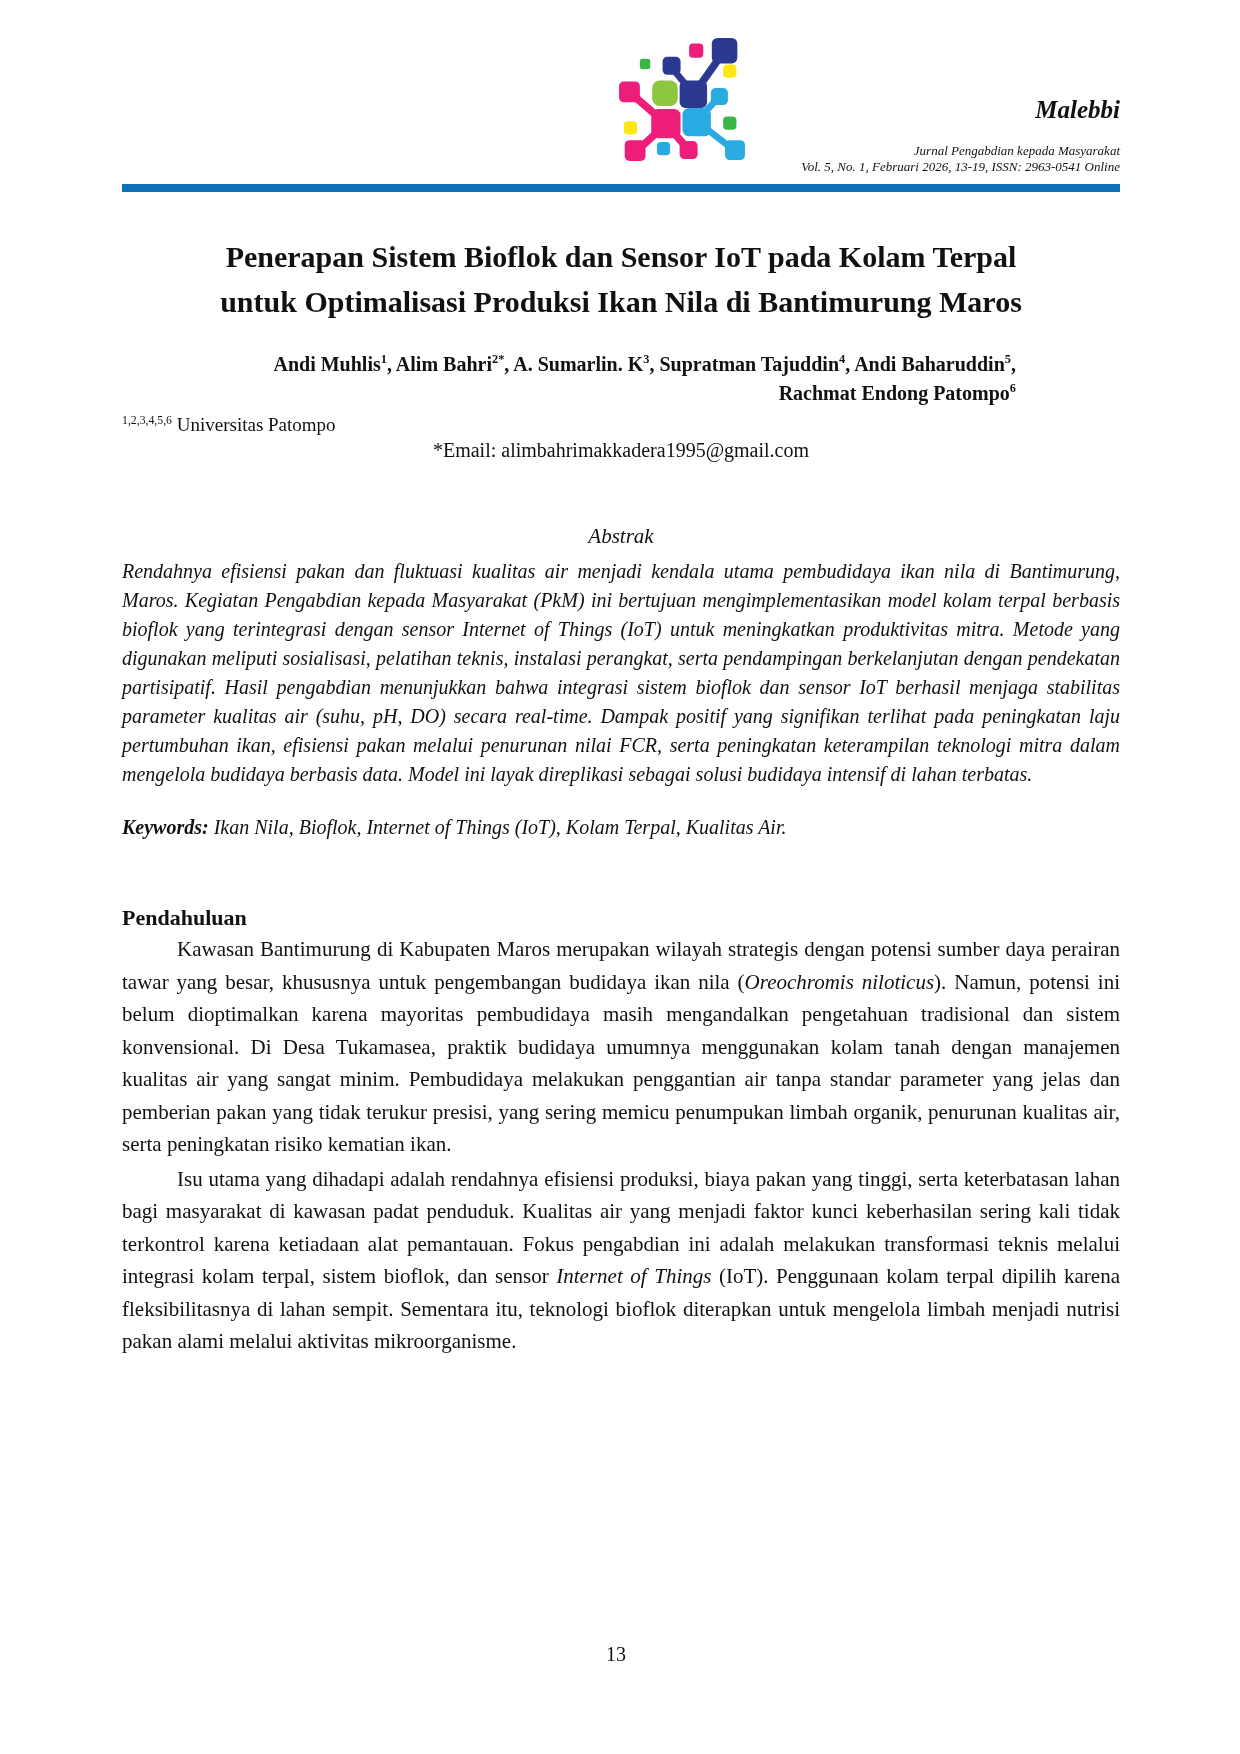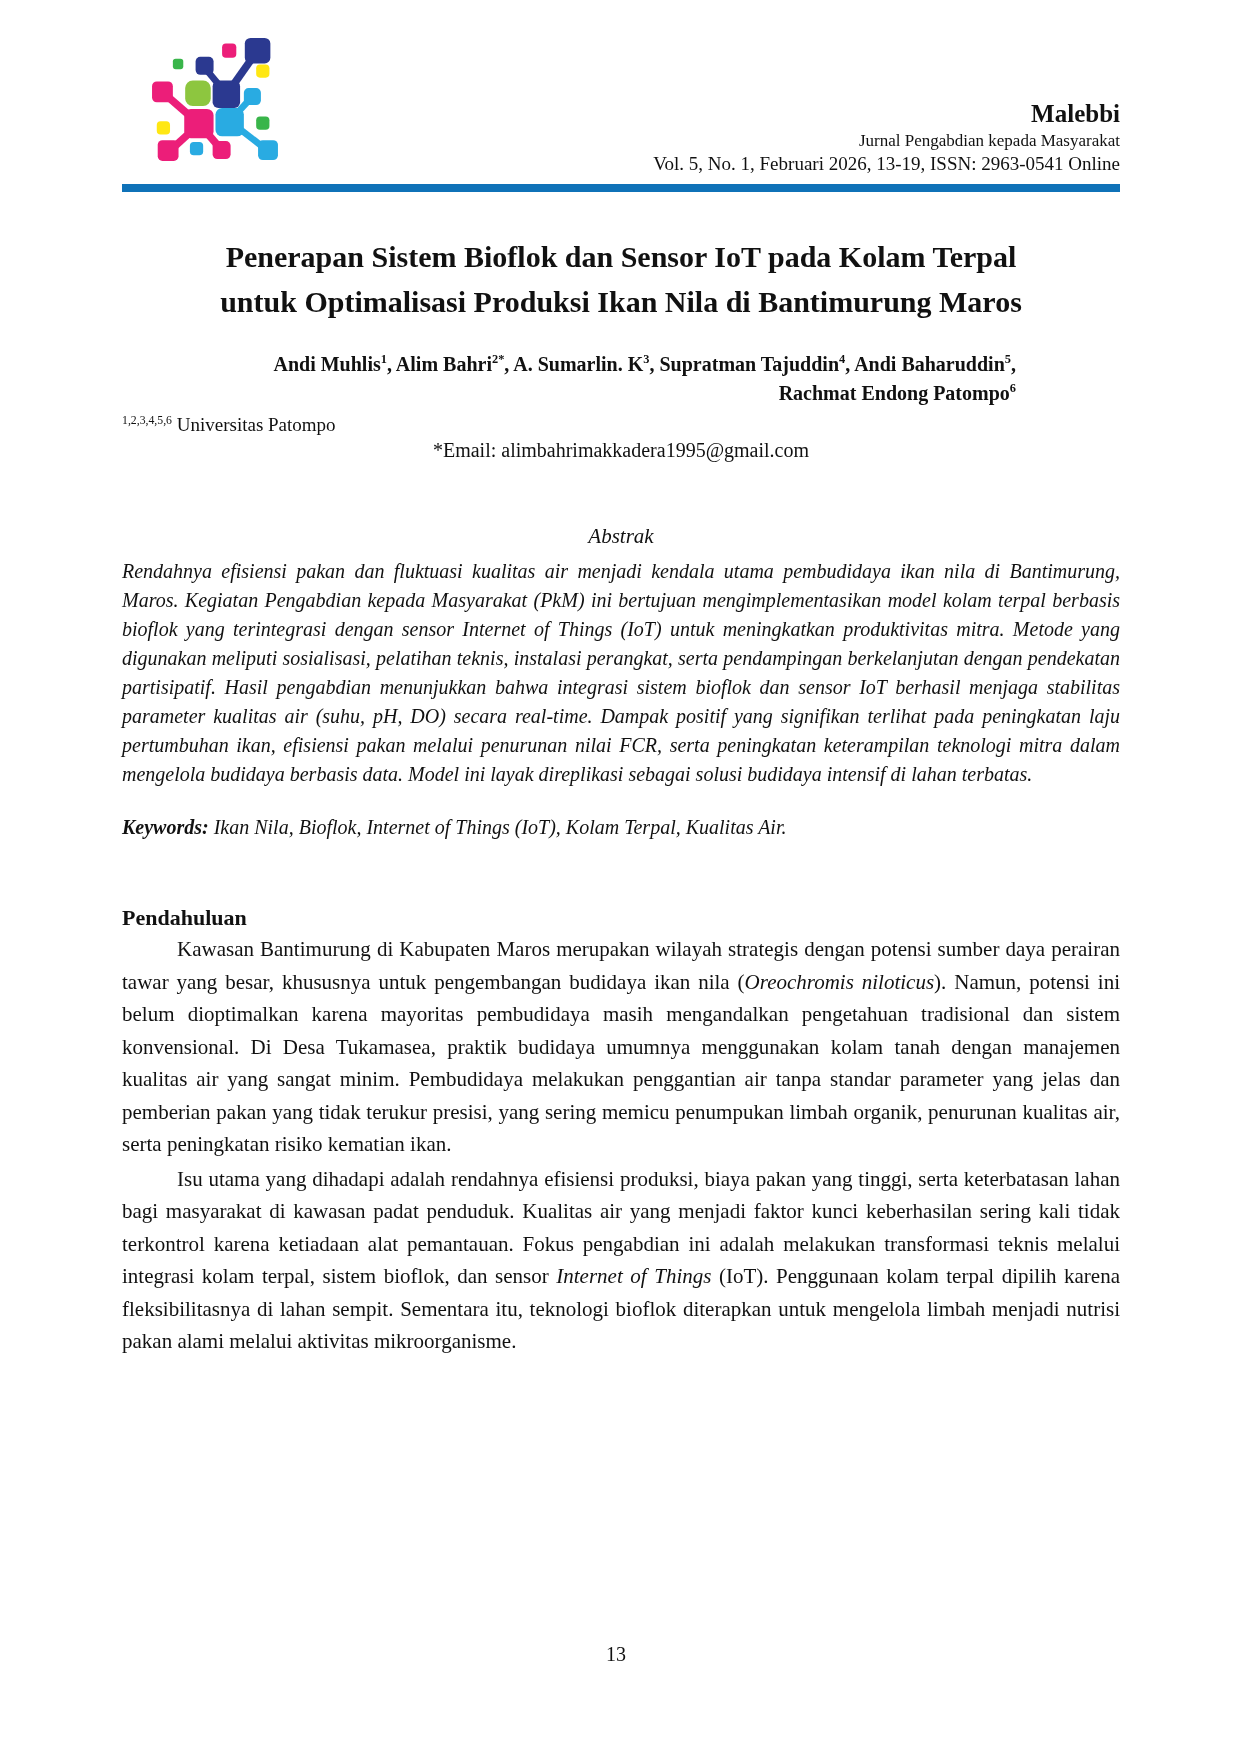--- a/index.html
+++ b/index.html
@@ -8,26 +8,26 @@
     width:1240px;height:1754px;
     margin:0 auto;
     background:#ffffff;
     box-sizing:border-box;
     padding:36px 120px 0 122px;
     overflow:hidden;
     font-family:"Liberation Serif","DejaVu Serif",serif;
     color:#111;
   }
   
-  .header{display:flex;justify-content:space-between;align-items:flex-end;height:142px;}
+  .header{display:flex;justify-content:flex-end;align-items:flex-end;height:142px;font-style:italic;}
   .logo{width:168px;height:142px;flex:0 0 auto;}
   .header-text{text-align:right;line-height:1.28;padding-bottom:2px;}
   .journal-name{font-size:25px;font-weight:bold;}
-  .journal-subtitle{font-size:17px;}
-  .journal-issue{font-size:19px;margin-left:44px;}
+  .journal-subtitle{font-size:13px;margin-top:17px;}
+  .journal-issue{font-size:13px;margin-left:44px;}
   .rule{height:8px;background:#0f72b8;margin-top:6px;}
   
   .title{margin:42px 0 12px 0;text-align:center;font-size:30px;line-height:45px;font-weight:bold;}
   .title span{display:block;}
   .authors{margin:26px auto 0 auto;max-width:790px;text-align:right;font-weight:bold;font-size:20px;line-height:29px;}
   sup{font-size:0.62em;line-height:0;}
   .affiliation{margin-top:6px;text-align:left;font-size:19px;}
   .email{margin-top:3px;text-align:center;font-size:20px;}
   
   .abstract-heading{margin-top:62px;text-align:center;font-size:21px;font-weight:normal;font-style:italic;}

